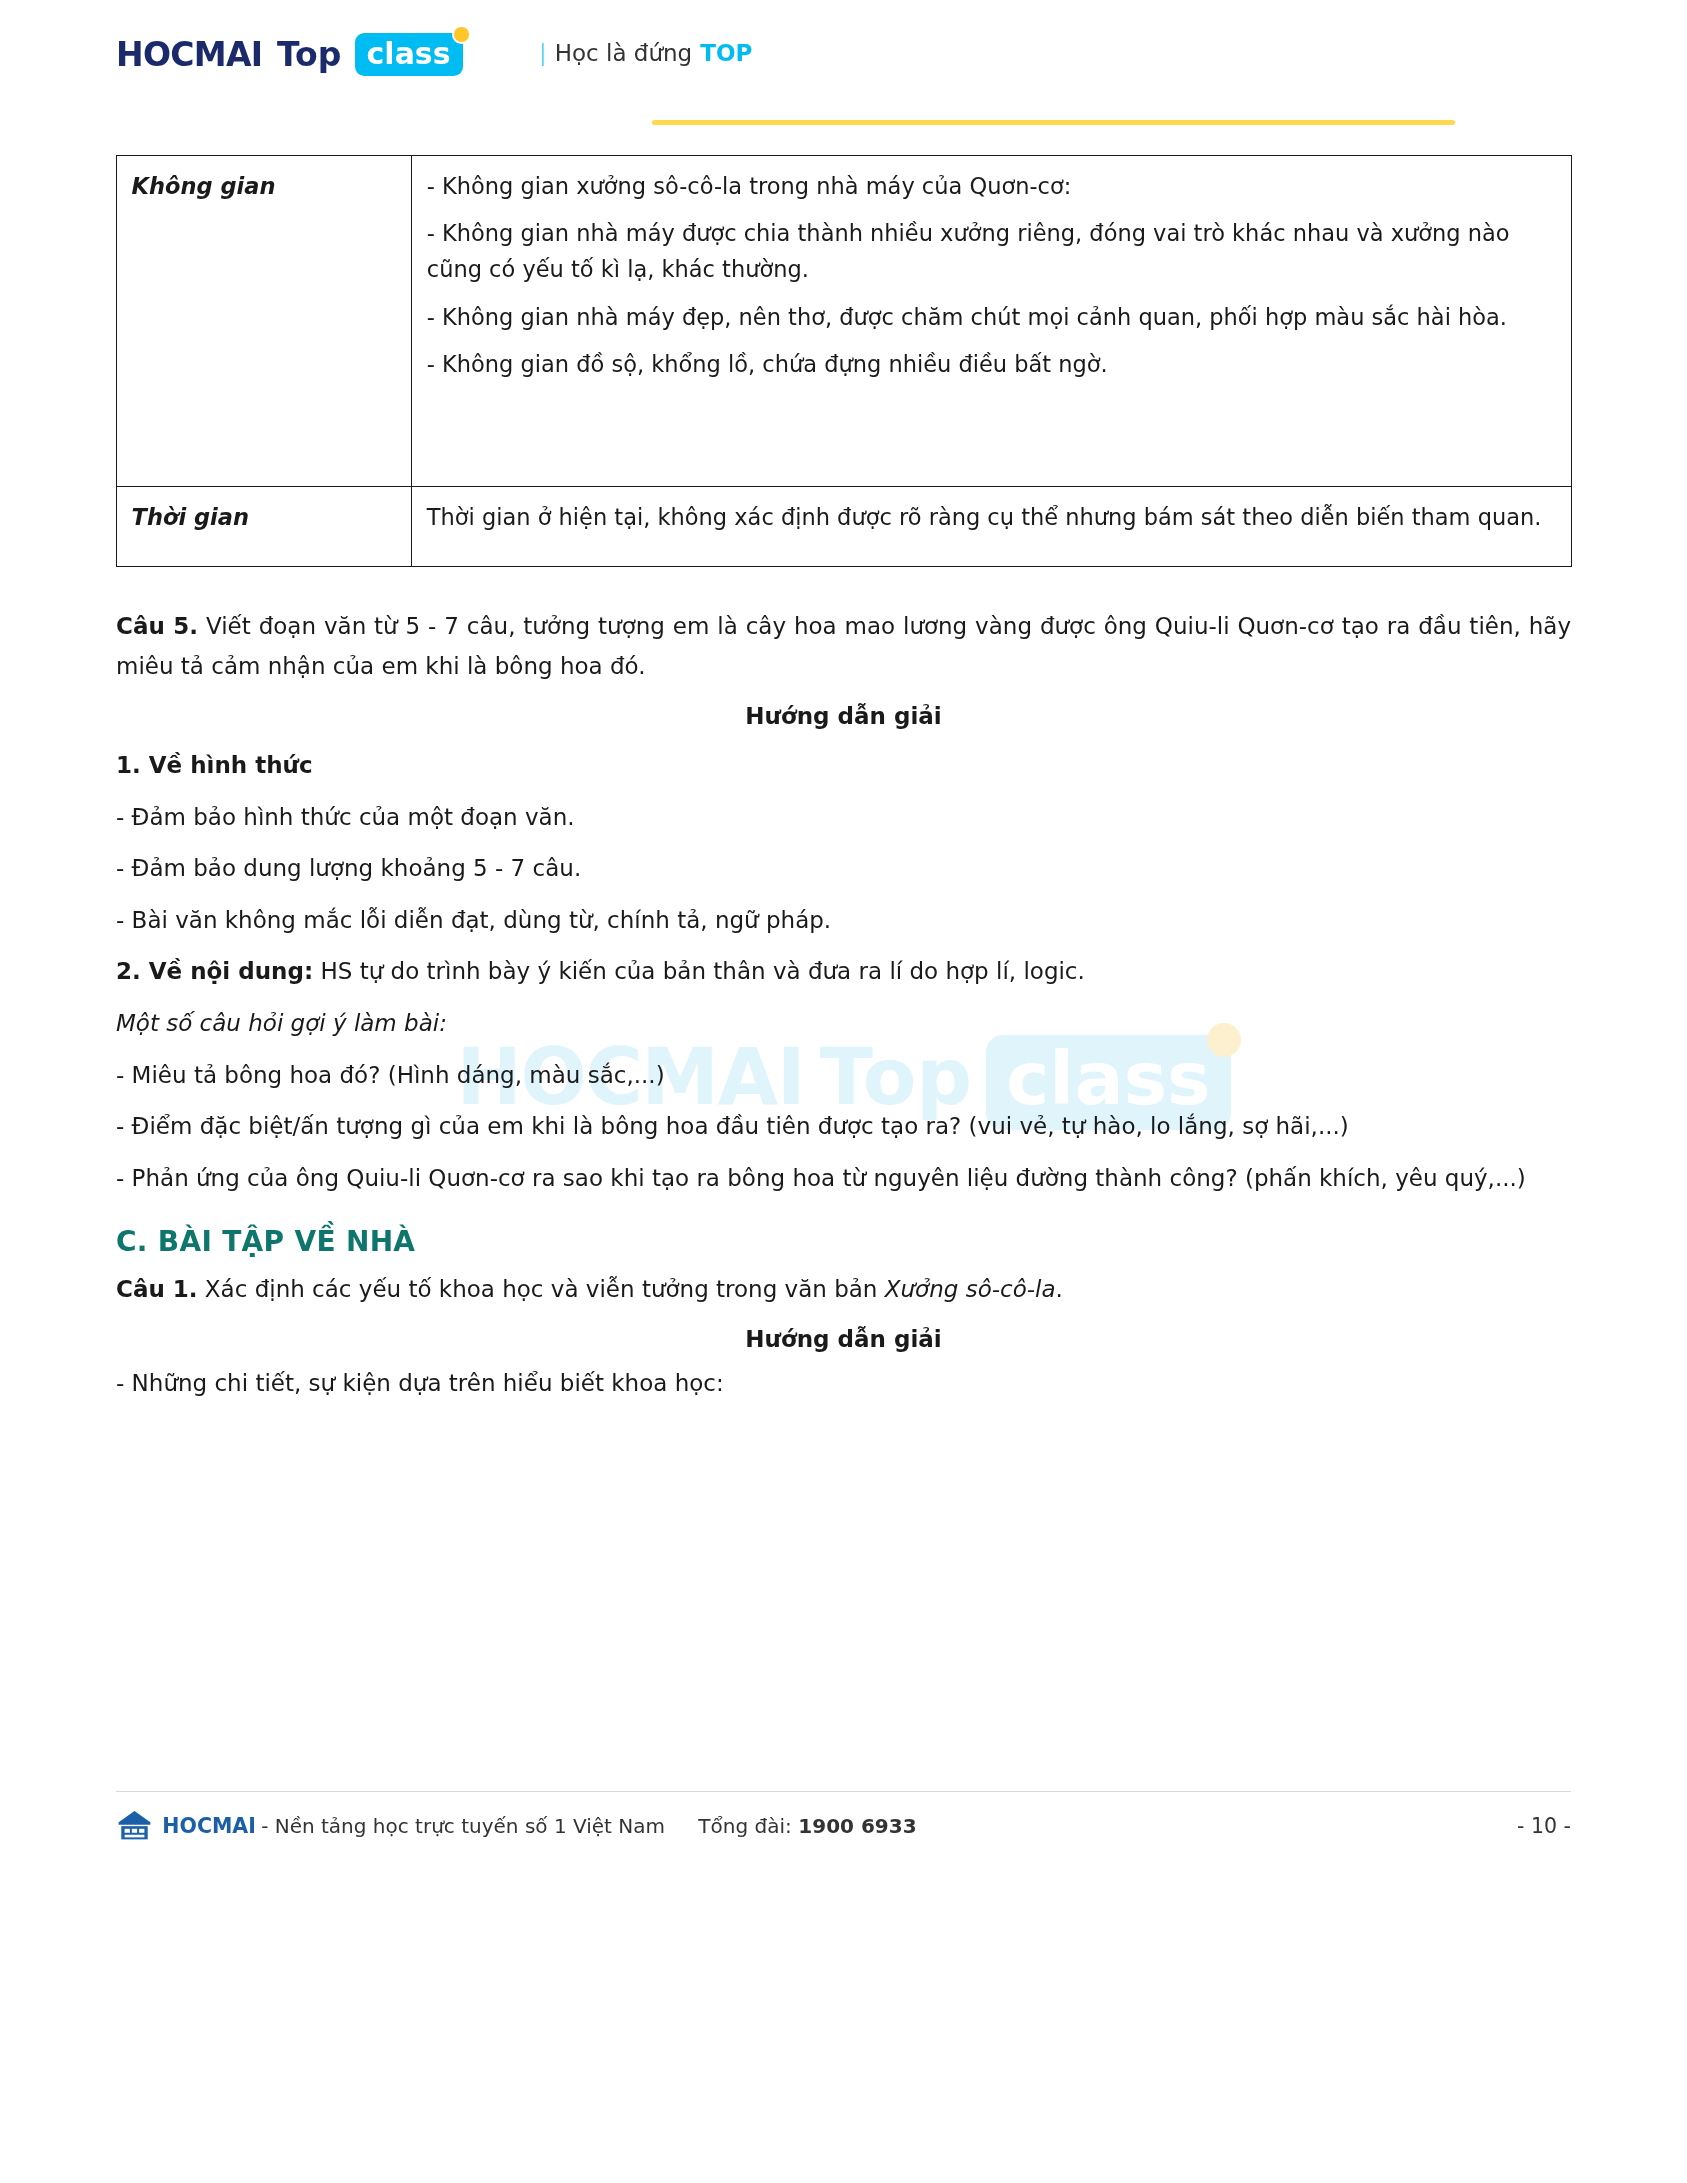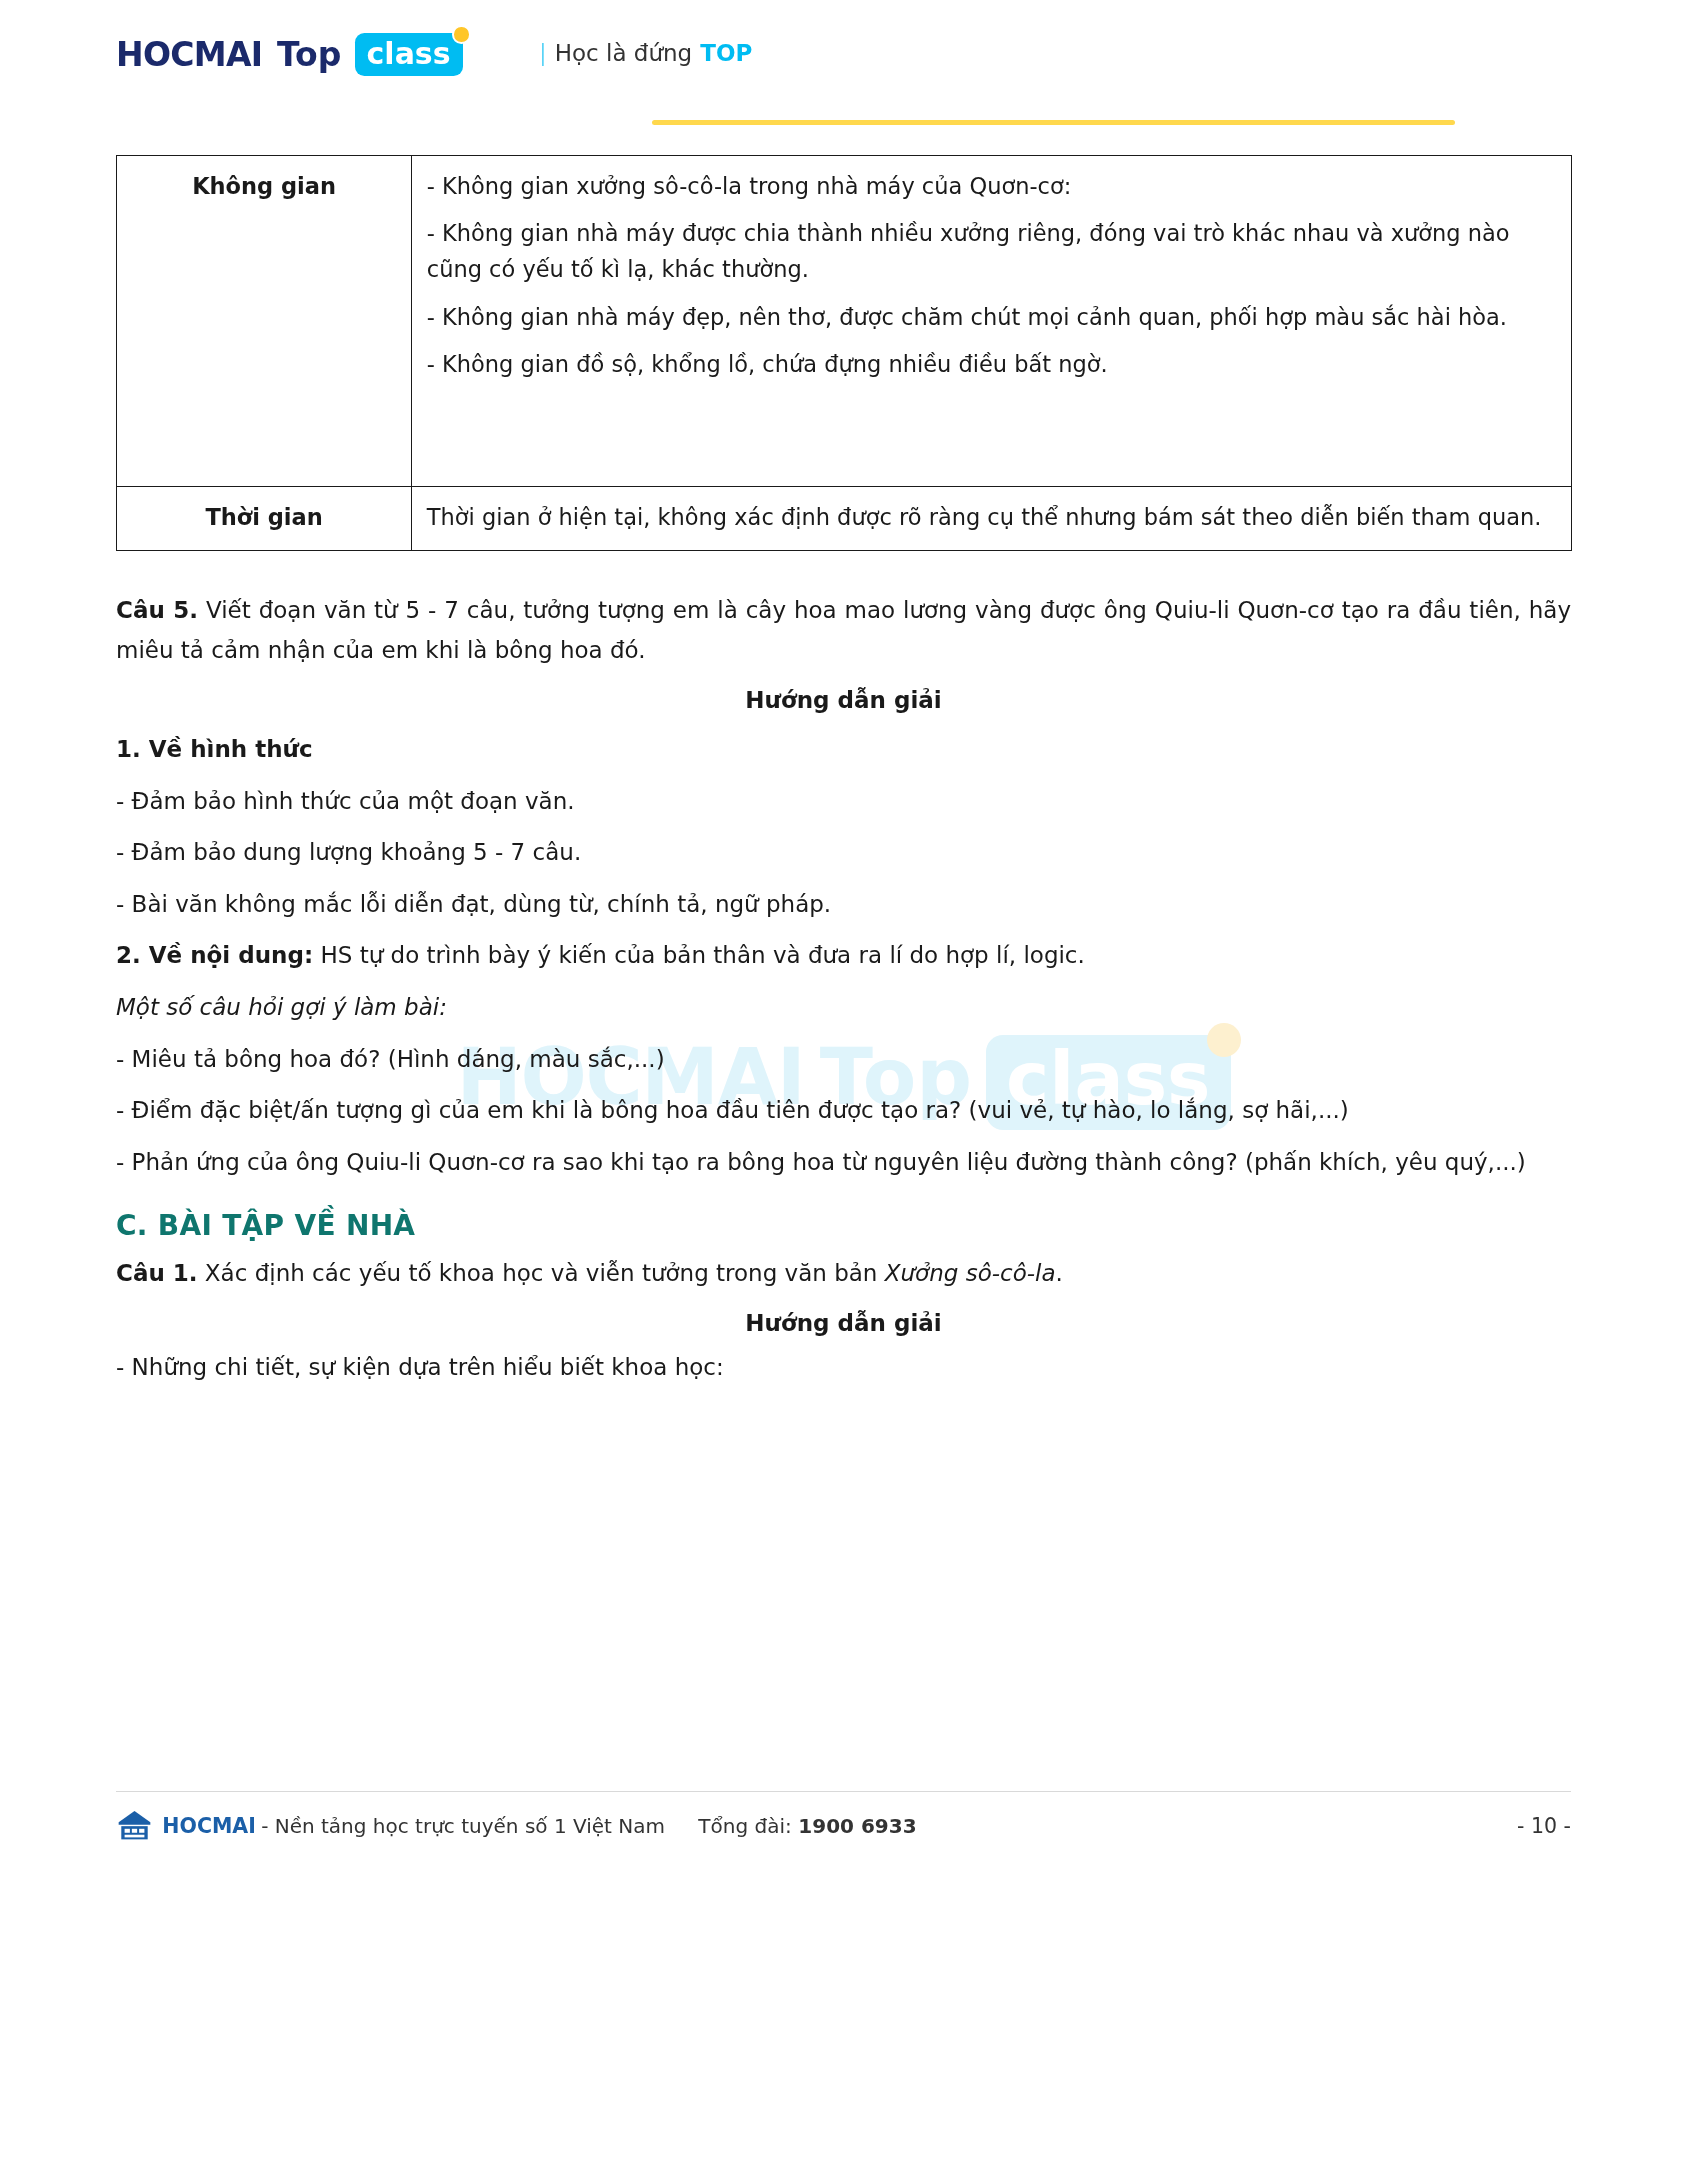--- a/index.html
+++ b/index.html
@@ -162,30 +162,30 @@
   }
   table.info-table td {
     border: 1.3px solid #1a1a1a;
     vertical-align: top;
     padding: 12px 14.6px 14.6px 14.6px;
     font-size: 22.5px;
     line-height: 1.62;
   }
   td.label-cell {
     width: 265px;
-    text-align: center;
-    font-weight: bold;
+    font-weight: bold;
+    font-style: italic;
     font-size: 22.5px;
     padding-top: 14.6px;
   }
   td.body-cell p {
     margin: 0 0 10.6px 0;
   }
   td.body-cell p:last-child {
-    margin-bottom: 0;
+    margin-bottom: 16px;
   }
   .row-space {
     height: 79px;
   }
 
   p.para {
     font-size: 23px;
     line-height: 1.72;
     margin: 17px 0 0 0;
     text-align: justify;

